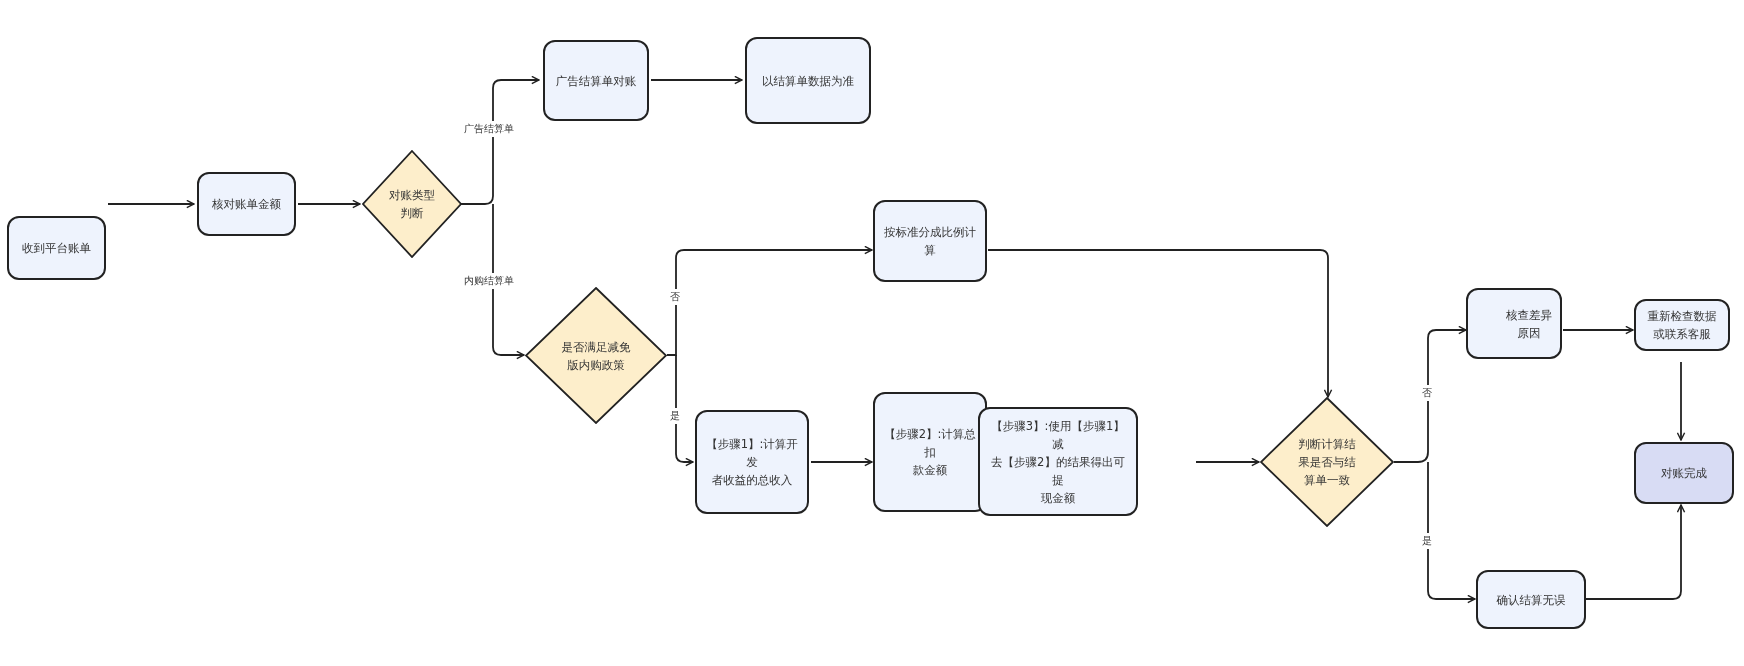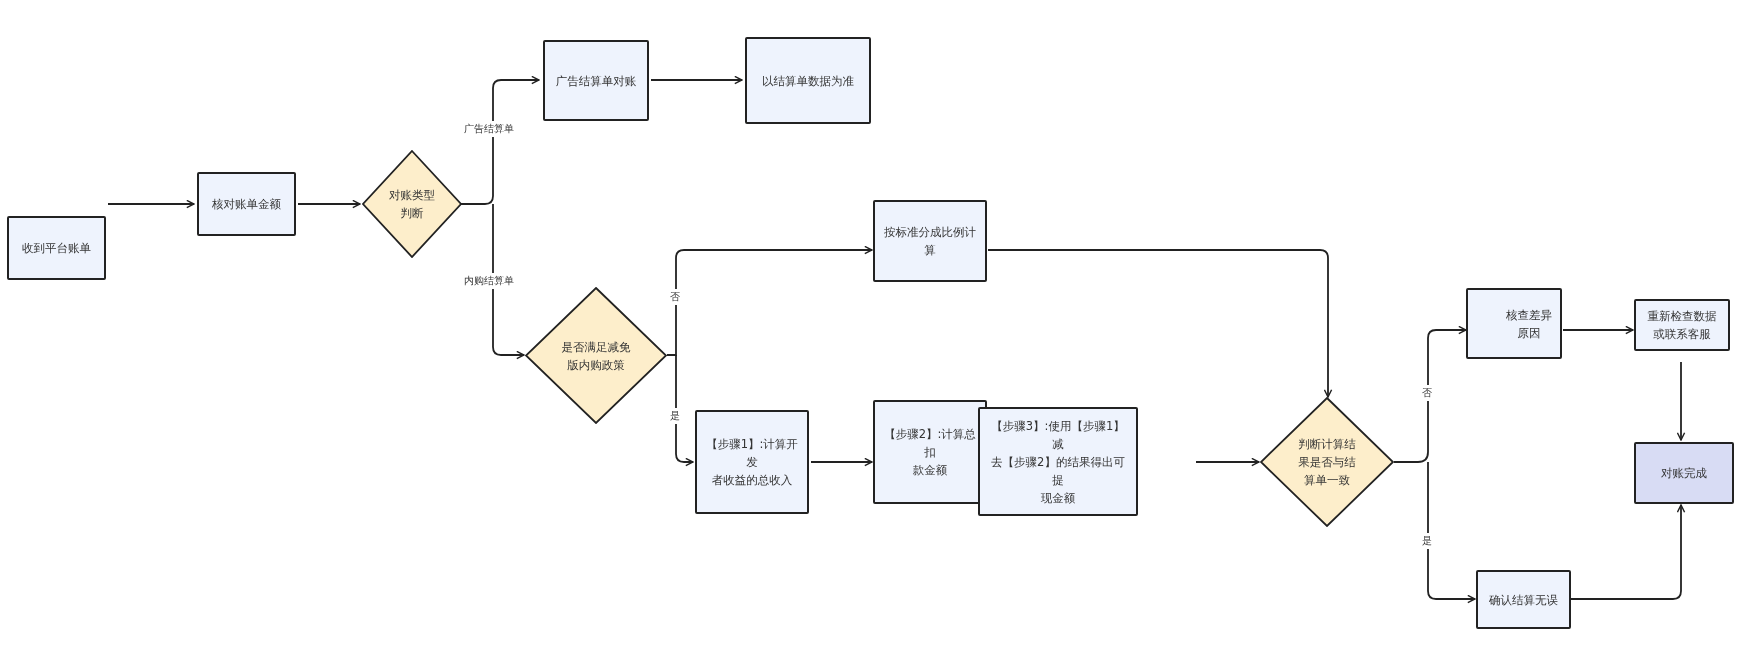--- a/index.html
+++ b/index.html
@@ -2,21 +2,21 @@
 <html><head>
   <meta charset="utf-8">
   <style>
     html, body { margin: 0; padding: 0; background: #ffffff; }
     body { width: 1744px; height: 666px; position: relative; overflow: hidden;
            font-family: "DejaVu Sans", "Liberation Sans", sans-serif; }
     #canvas { position: absolute; left: 0; top: 0; width: 1744px; height: 666px; }
     .node { position: absolute; box-sizing: border-box; display: flex; align-items: center;
             justify-content: center; text-align: center; color: #333333; font-size: 11.5px;
             line-height: 18px; padding: 4px 6px; }
-    .box { border: 2px solid #222222; border-radius: 2px; background: #eef3fd; }
+    .box { border: 2px solid #222222; border-radius: 12px; background: #eef3fd; }
     .box.final { background: #d8dcf4; }
     .diamond { background: transparent; }
     .diamond svg { position: absolute; left: 0; top: 0; }
     .diamond span { position: relative; z-index: 1; }
     .label { position: absolute; font-size: 10px; color: #333333; background: #ffffff;
              padding: 1px 2px; line-height: 14px; white-space: nowrap; }
     .node span { white-space: pre-line; }
   </style>
 </head>
 <body>
@@ -81,21 +81,21 @@
 
 <div class="node box" style="left:873px;top:200px;width:114px;height:82px;">
   <span>按标准分成比例计算</span>
 </div>
 
 <div class="node box" style="left:695px;top:410px;width:114px;height:104px;">
   <span>【步骤1】:计算开发
 者收益的总收入</span>
 </div>
 
-<div class="node box" style="left:873px;top:400px;width:114px;height:104px;">
+<div class="node box" style="left:873px;top:392px;width:114px;height:120px;">
   <span>【步骤2】:计算总扣
 款金额</span>
 </div>
 
 <div class="node box" style="left:978px;top:407px;width:160px;height:109px;">
   <span>【步骤3】:使用【步骤1】减
 去【步骤2】的结果得出可提
 现金额</span>
 </div>
 
@@ -114,21 +114,21 @@
 
 <div class="node box" style="left:1634px;top:299px;width:96px;height:52px;">
   <span>重新检查数据
 或联系客服</span>
 </div>
 
 <div class="node box final" style="left:1634px;top:442px;width:100px;height:62px;">
   <span>对账完成</span>
 </div>
 
-<div class="node box" style="left:1476px;top:570px;width:95px;height:59px;">
+<div class="node box" style="left:1476px;top:570px;width:110px;height:59px;">
   <span>确认结算无误</span>
 </div>
 
 <div class="label" style="left:462px;top:121px;">广告结算单</div>
 <div class="label" style="left:462px;top:273px;">内购结算单</div>
 <div class="label" style="left:668px;top:289px;">否</div>
 <div class="label" style="left:668px;top:408px;">是</div>
 <div class="label" style="left:1420px;top:385px;">否</div>
 <div class="label" style="left:1420px;top:533px;">是</div>
 

